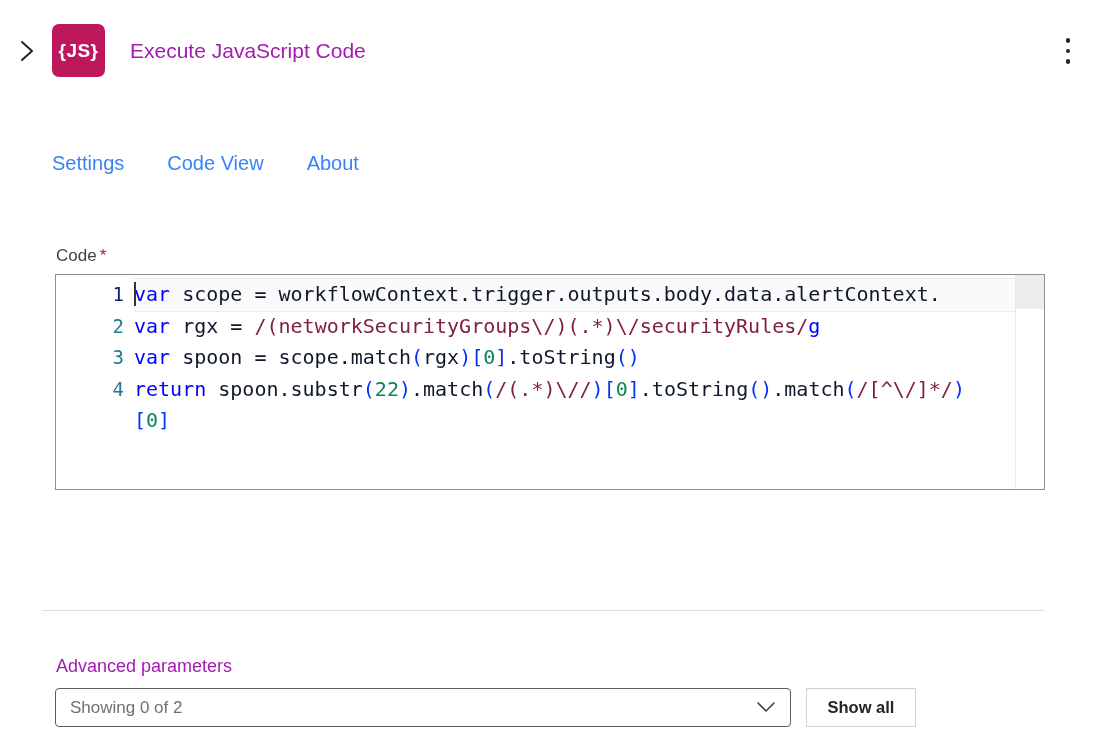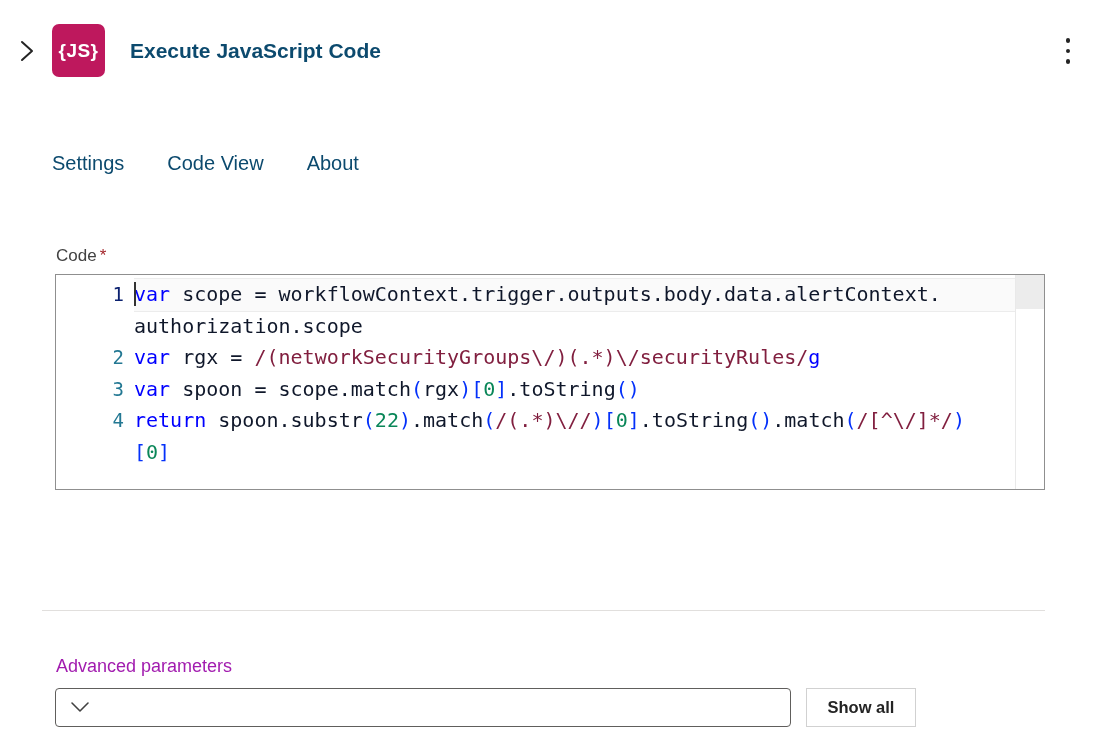--- a/index.html
+++ b/index.html
@@ -12,30 +12,30 @@
 
   
   .hdr { position: absolute; left: 0; top: 24px; width: 100%; height: 53px;
          display: flex; align-items: center; }
   .collapse-btn { position: absolute; left: 12px; top: 13px; width: 30px; height: 30px;
          background: none; border: none; cursor: pointer; display:flex; align-items:center; justify-content:center; }
   .badge { position: absolute; left: 52px; top: 0; width: 53px; height: 53px;
          border-radius: 7px; display: flex; align-items: center; justify-content: center; }
   .badge span { color: #ffffff; font-size: 19px; font-weight: 600; letter-spacing: 0.5px; }
   .title { position: absolute; left: 130px; top: 50%; transform: translateY(-50%);
-         font-size: 21px; font-weight: 700; color: #0c4a6e; }
+         font-size: 21px; font-weight: 400; color: #a21caf; }
   .kebab-btn { position: absolute; right: 10px; top: 9px; width: 36px; height: 36px;
          background: none; border: none; cursor: pointer;
          display: flex; flex-direction: column; align-items: center; justify-content: center; gap: 6px; }
   .kebab-btn i { width: 4.5px; height: 4.5px; border-radius: 50%; background: #242424; display:block; }
 
   
   .tabs { position: absolute; left: 52px; top: 148px; display: flex; gap: 43px; }
   .tab { position: relative; background: none; border: none; cursor: pointer;
-         font-family: inherit; font-size: 20px; color: #0c4a6e; padding: 4px 0 20px 0; }
+         font-family: inherit; font-size: 20px; color: #3b82f6; padding: 4px 0 20px 0; }
   .tab.active { font-weight: 600; color: #242424; }
   .tab .bar { display: none; }
   .tab.active .bar { display: block; position: absolute; left: 0; right: 0; bottom: 0;
          height: 4px; border-radius: 2px; background: var(--accent, #0F6CBD); }
 
   
   .code-label { position: absolute; left: 56px; top: 246px; font-size: 17px; color: #424242; }
   .code-label .req { color: var(--required, #A4262C); margin-left: 3px; }
 
   .editor { position: absolute; left: 55px; top: 274px; width: 990px; height: 216px;
@@ -110,36 +110,36 @@
       <button class="tab"><span>About</span></button>
     </nav>
 
   <div class="code-label">
     <span>Code</span><span class="req">*</span>
   </div>
 
   <div class="editor">
     <div class="code-rows" id="code-rows">
         <div class="code-row active"><span class="ln ln-active">1</span><span class="code-content"><span class="cursor"></span><span class="tok-keyword">var</span><span class="tok-plain"> scope = workflowContext.trigger.outputs.body.data.alertContext.</span></span></div>
-        <div class="code-row"><span class="ln"></span><span class="code-content"><span class="tok-plain">authorization.scope</span></span></div>
         <div class="code-row"><span class="ln">2</span><span class="code-content"><span class="tok-keyword">var</span><span class="tok-plain"> rgx = </span><span class="tok-regex">/(networkSecurityGroups\/)(.*)\/securityRules/</span><span class="tok-keyword">g</span></span></div>
         <div class="code-row"><span class="ln">3</span><span class="code-content"><span class="tok-keyword">var</span><span class="tok-plain"> spoon = scope.match</span><span class="tok-paren">(</span><span class="tok-plain">rgx</span><span class="tok-paren">)[</span><span class="tok-number">0</span><span class="tok-paren">]</span><span class="tok-plain">.toString</span><span class="tok-paren">()</span></span></div>
         <div class="code-row"><span class="ln">4</span><span class="code-content"><span class="tok-keyword">return</span><span class="tok-plain"> spoon.substr</span><span class="tok-paren">(</span><span class="tok-number">22</span><span class="tok-paren">)</span><span class="tok-plain">.match</span><span class="tok-paren">(</span><span class="tok-regex">/(.*)\//</span><span class="tok-paren">)[</span><span class="tok-number">0</span><span class="tok-paren">]</span><span class="tok-plain">.toString</span><span class="tok-paren">()</span><span class="tok-plain">.match</span><span class="tok-paren">(</span><span class="tok-regex">/[^\/]*/</span><span class="tok-paren">)</span></span></div>
         <div class="code-row"><span class="ln"></span><span class="code-content"><span class="tok-paren">[</span><span class="tok-number">0</span><span class="tok-paren">]</span></span></div>
       </div>
     <div class="scrollbar">
       <div class="thumb"></div>
     </div>
   </div>
 
   <hr class="divider">
 
   <div class="adv-label">Advanced parameters</div>
 
   <div class="dropdown">
+    <span class="val">Showing 0 of 2</span>
     <span>
       <svg width="20" height="12" viewBox="0 0 20 12">
           <path d="M2 2 L10 10 L18 2" fill="none" stroke="#424242" stroke-width="1.6" stroke-linecap="round" stroke-linejoin="round"></path>
         </svg>
     </span>
   </div>
 
   <button class="btn btn-showall">Show all</button>
 
 </div>

